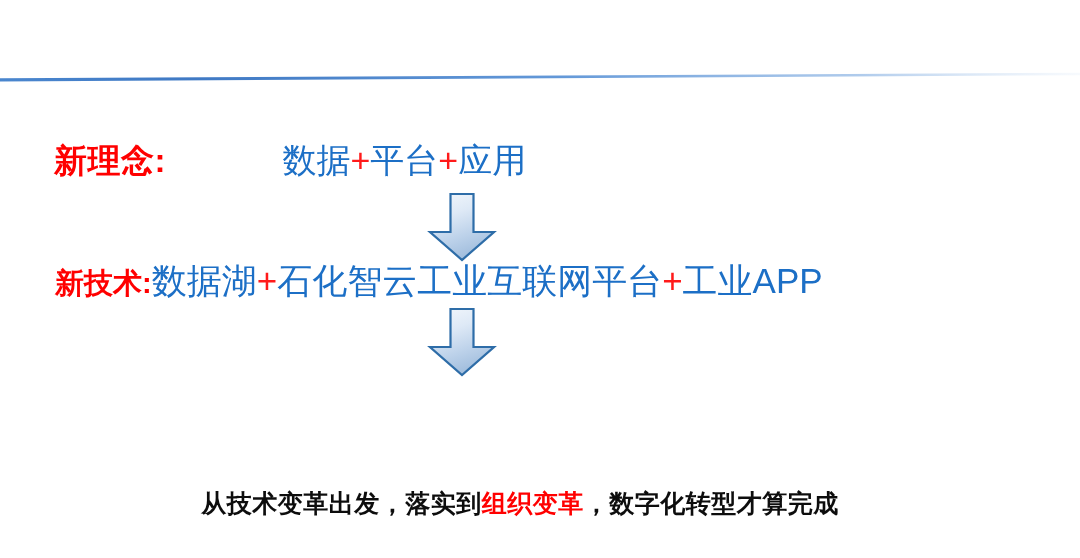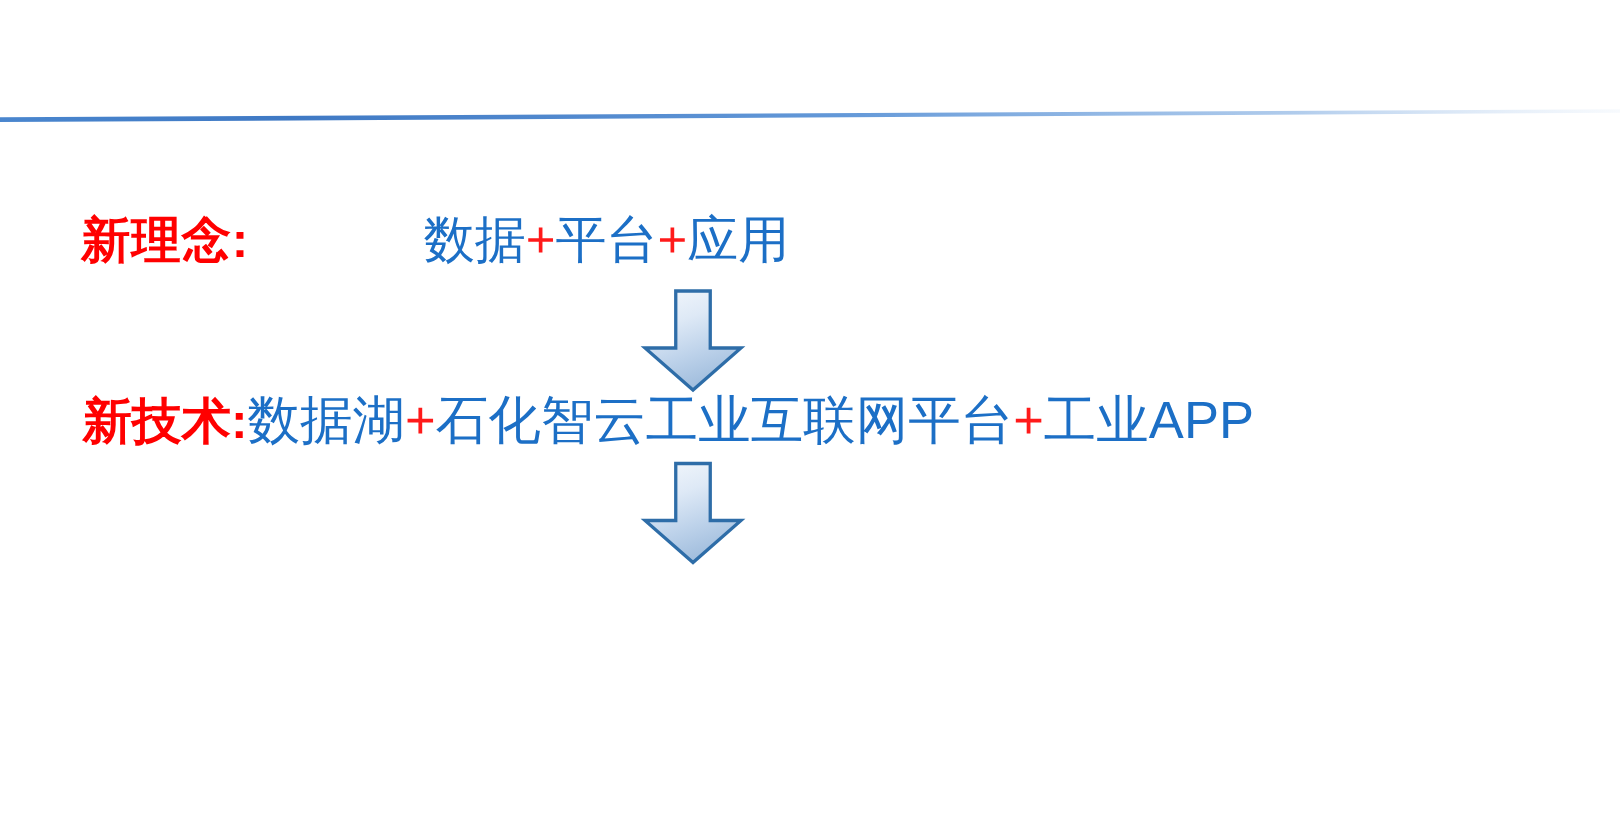--- a/index.html
+++ b/index.html
@@ -78,21 +78,21 @@
     font-size: 34px;
   }
 
   #row-tech {
     left: 55px;
     top: 263px;
     width: 1010px;
     height: 46px;
     font-size: 35px;
   }
-  #row-tech .label { font-size: 33px; }
+  #row-tech .label { font-size: 29px; }
 
   #row-org {
     left: 55px;
     top: 378px;
     width: 1015px;
     height: 46px;
     font-size: 35px;
   }
   #row-org .label { font-size: 33px; }
 
@@ -176,14 +176,17 @@
           <stop offset="0.38" stop-color="#DEE9F6"></stop>
           <stop offset="0.72" stop-color="#BDD2EA"></stop>
           <stop offset="1.00" stop-color="#A3BFDE"></stop>
         </linearGradient>
       </defs>
       <polygon points="24.5,2 47.5,2 47.5,40 68,40 36,68 4,40 24.5,40" fill="url(#arwGrad2)" stroke="#2E6DA8" stroke-width="2.2" stroke-linejoin="miter"></polygon>
     </svg>
   </div>
 
 
+  <div id="footer">
+    <span class="seg footer-dark">从技术变革出发，落实到</span><span class="seg footer-red">组织变革</span><span class="seg footer-dark">，数字化转型才算完成</span>
+  </div>
 
 </div>
 
 </body></html>

